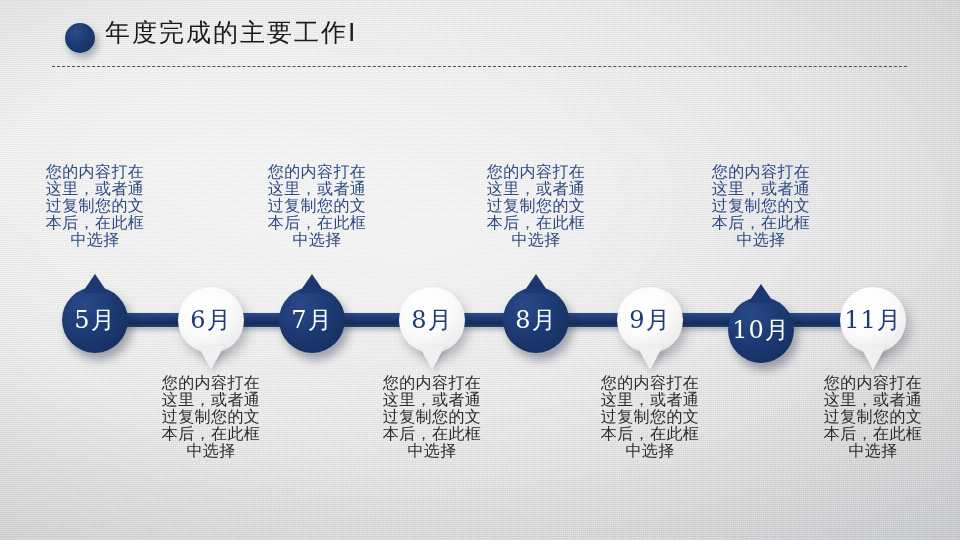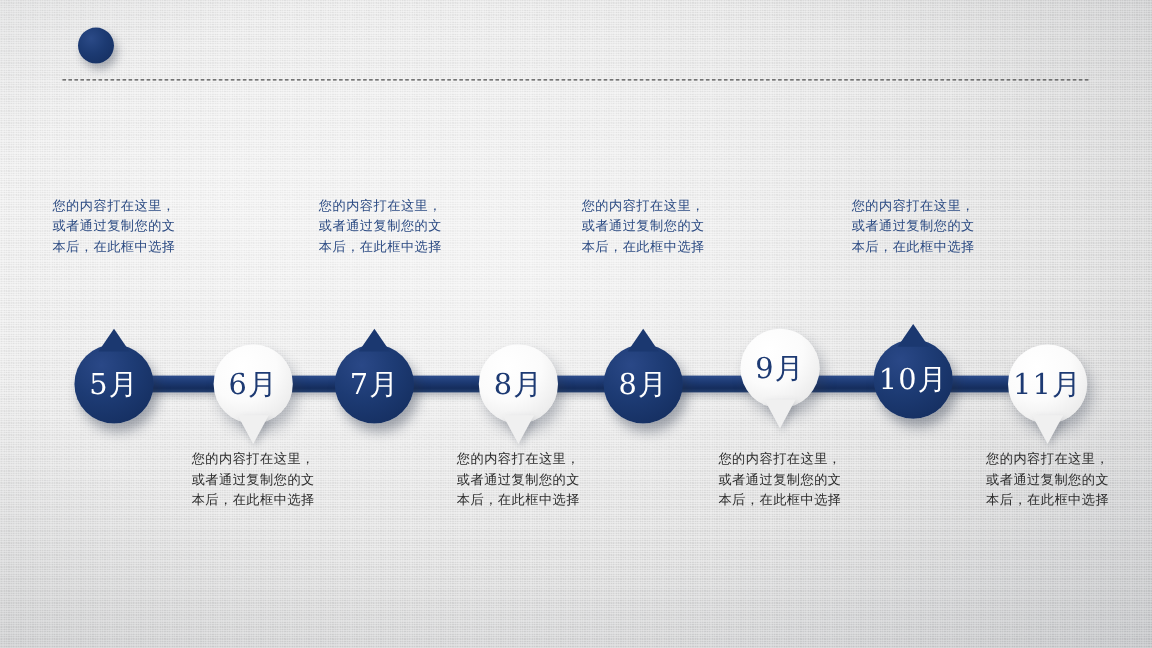--- a/index.html
+++ b/index.html
@@ -87,35 +87,36 @@
     width:0;height:0;
     border-left:13px solid transparent;border-right:13px solid transparent;
     border-top:24px solid #f0f0f0;
     z-index:1;
     filter:drop-shadow(2px 3px 3px rgba(45,55,75,.22));
   }
 
   
   .caption{
     position:absolute;width:108px;text-align:center;
-    font-size:11px;line-height:17px;letter-spacing:.4px;
+    font-size:16px;line-height:17px;letter-spacing:.4px;
     font-family:"DejaVu Sans","Liberation Sans",sans-serif;
   }
   .caption.top{color:#2b4a82;}
   .caption.bottom{color:#2b2b2b;}
 </style>
 </head>
 <body>
 
 <div id="slide">
   <div id="noise"></div>
   <div id="vig"></div>
 
   <div id="header">
     <div id="title-bullet"></div>
+    <div id="title-text"><span>年度完成的主要工作</span><span id="title-caret">I</span></div>
     <div id="title-rule"></div>
   </div>
 
   <div id="timeline">
     <div id="track"></div>
     <div id="nodes">
         <div class="bubble navy" style="left: 62px; top: 287px;">
           <span class="lbl">5月</span>
         </div>
         <div class="caption top" style="left: 41px; top: 163px;">您的内容打在这里，或者通过复制您的文本后，在此框中选择</div>
@@ -128,25 +129,25 @@
         </div>
         <div class="caption top" style="left: 263px; top: 163px;">您的内容打在这里，或者通过复制您的文本后，在此框中选择</div>
         <div class="bubble white" style="left: 399px; top: 287px;">
           <span class="lbl">8月</span>
         </div>
         <div class="caption bottom" style="left: 378px; top: 374px;">您的内容打在这里，或者通过复制您的文本后，在此框中选择</div>
         <div class="bubble navy" style="left: 503px; top: 287px;">
           <span class="lbl">8月</span>
         </div>
         <div class="caption top" style="left: 482px; top: 163px;">您的内容打在这里，或者通过复制您的文本后，在此框中选择</div>
-        <div class="bubble white" style="left: 617px; top: 274px;">
+        <div class="bubble white" style="left: 617px; top: 287px;">
           <span class="lbl">9月</span>
         </div>
         <div class="caption bottom" style="left: 596px; top: 374px;">您的内容打在这里，或者通过复制您的文本后，在此框中选择</div>
-        <div class="bubble navy" style="left: 728px; top: 283px;">
+        <div class="bubble navy" style="left: 728px; top: 297px;">
           <span class="lbl">10月</span>
         </div>
         <div class="caption top" style="left: 707px; top: 163px;">您的内容打在这里，或者通过复制您的文本后，在此框中选择</div>
         <div class="bubble white" style="left: 840px; top: 287px; align-items: center;">
           <span class="lbl">11月</span>
         </div>
         <div class="caption bottom" style="left: 819px; top: 374px;">您的内容打在这里，或者通过复制您的文本后，在此框中选择</div>
       </div>
   </div>
 </div>

